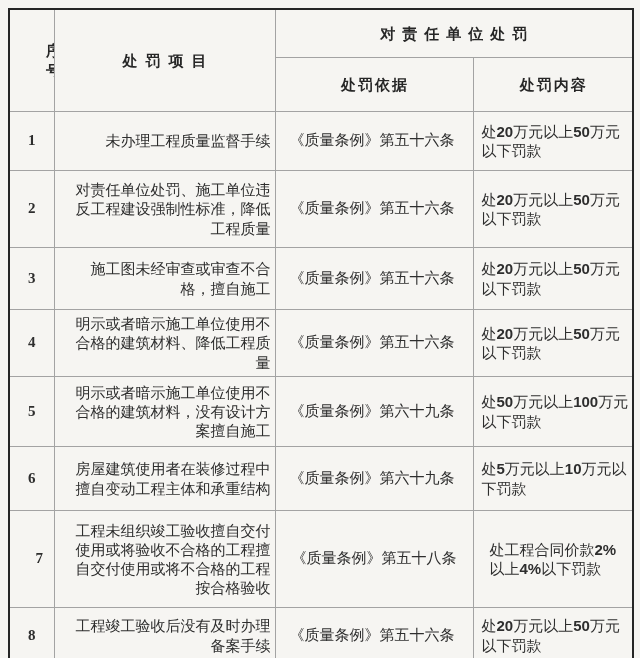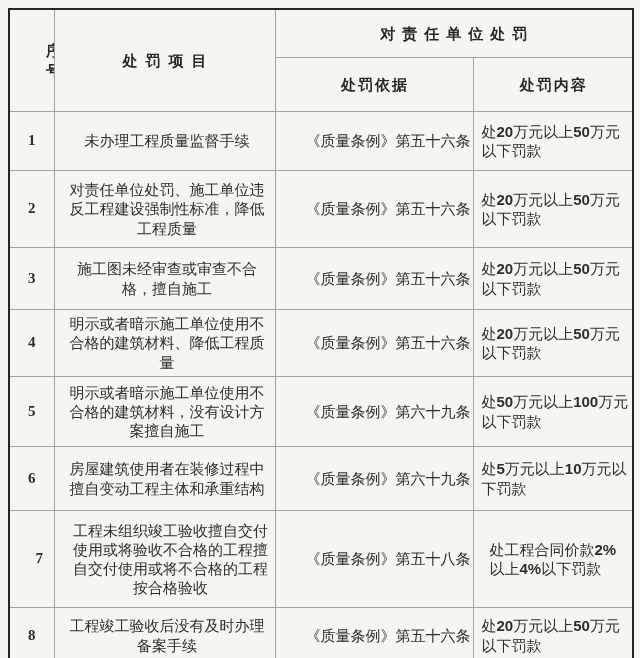--- a/index.html
+++ b/index.html
@@ -48,26 +48,27 @@
   th.h-sub   { letter-spacing: 2px; text-indent: 2px; height: 51px; }
 
   
   td.no {
     text-align: center;
     font-weight: bold;
     font-family: "Liberation Serif", "DejaVu Serif", serif;
     font-size: 16px;
   }
   td.item {
-    text-align: center;
+    text-align: right;
     padding: 4px 4px 4px 9px;
   }
   td.basis {
-    text-align: right;
+    text-align: left;
     padding: 4px 2px 4px 14px;
+    font-family: Liberation Serif, serif;
   }
   td.cont {
     text-align: left;
     padding: 4px 2px 4px 8px;
   }
   td.cont b, td.item b {
     font-family: Liberation Sans, sans-serif;
     font-size: 15px;
     font-weight: bold;
   }

